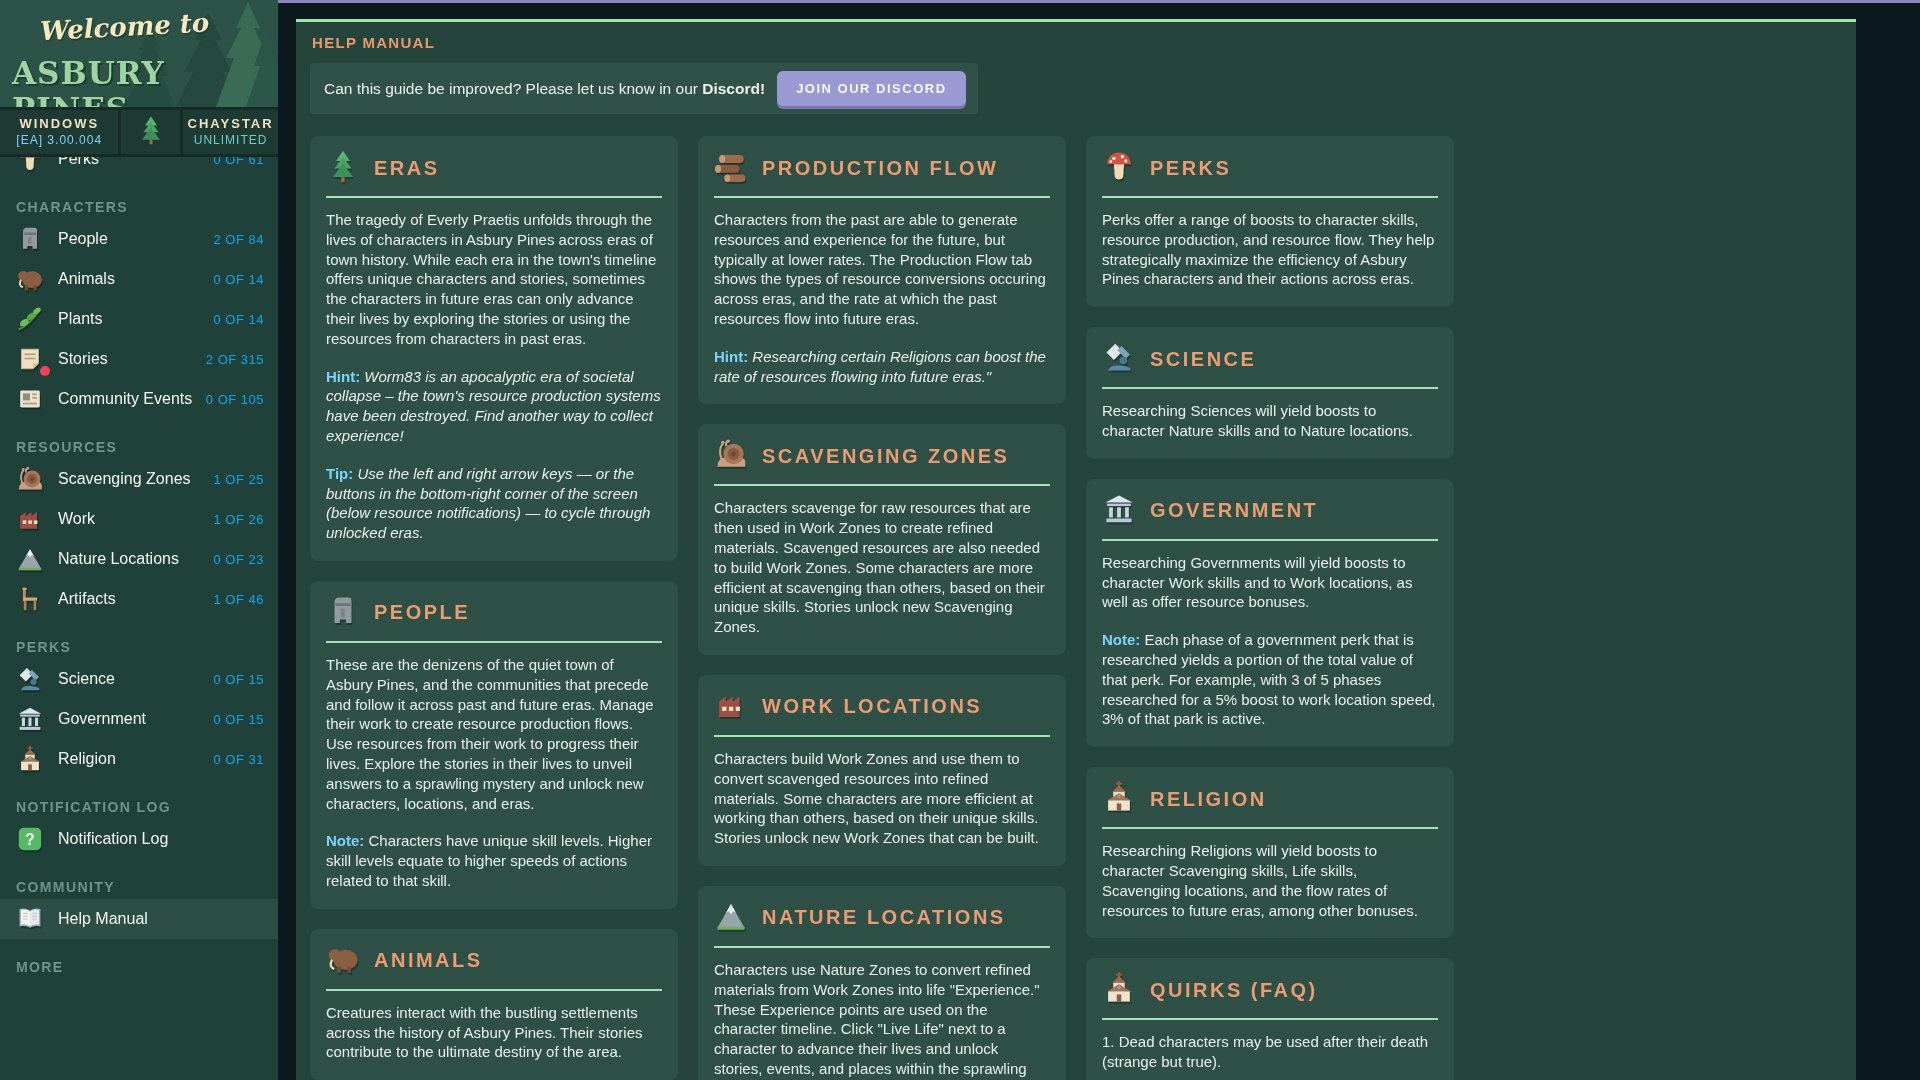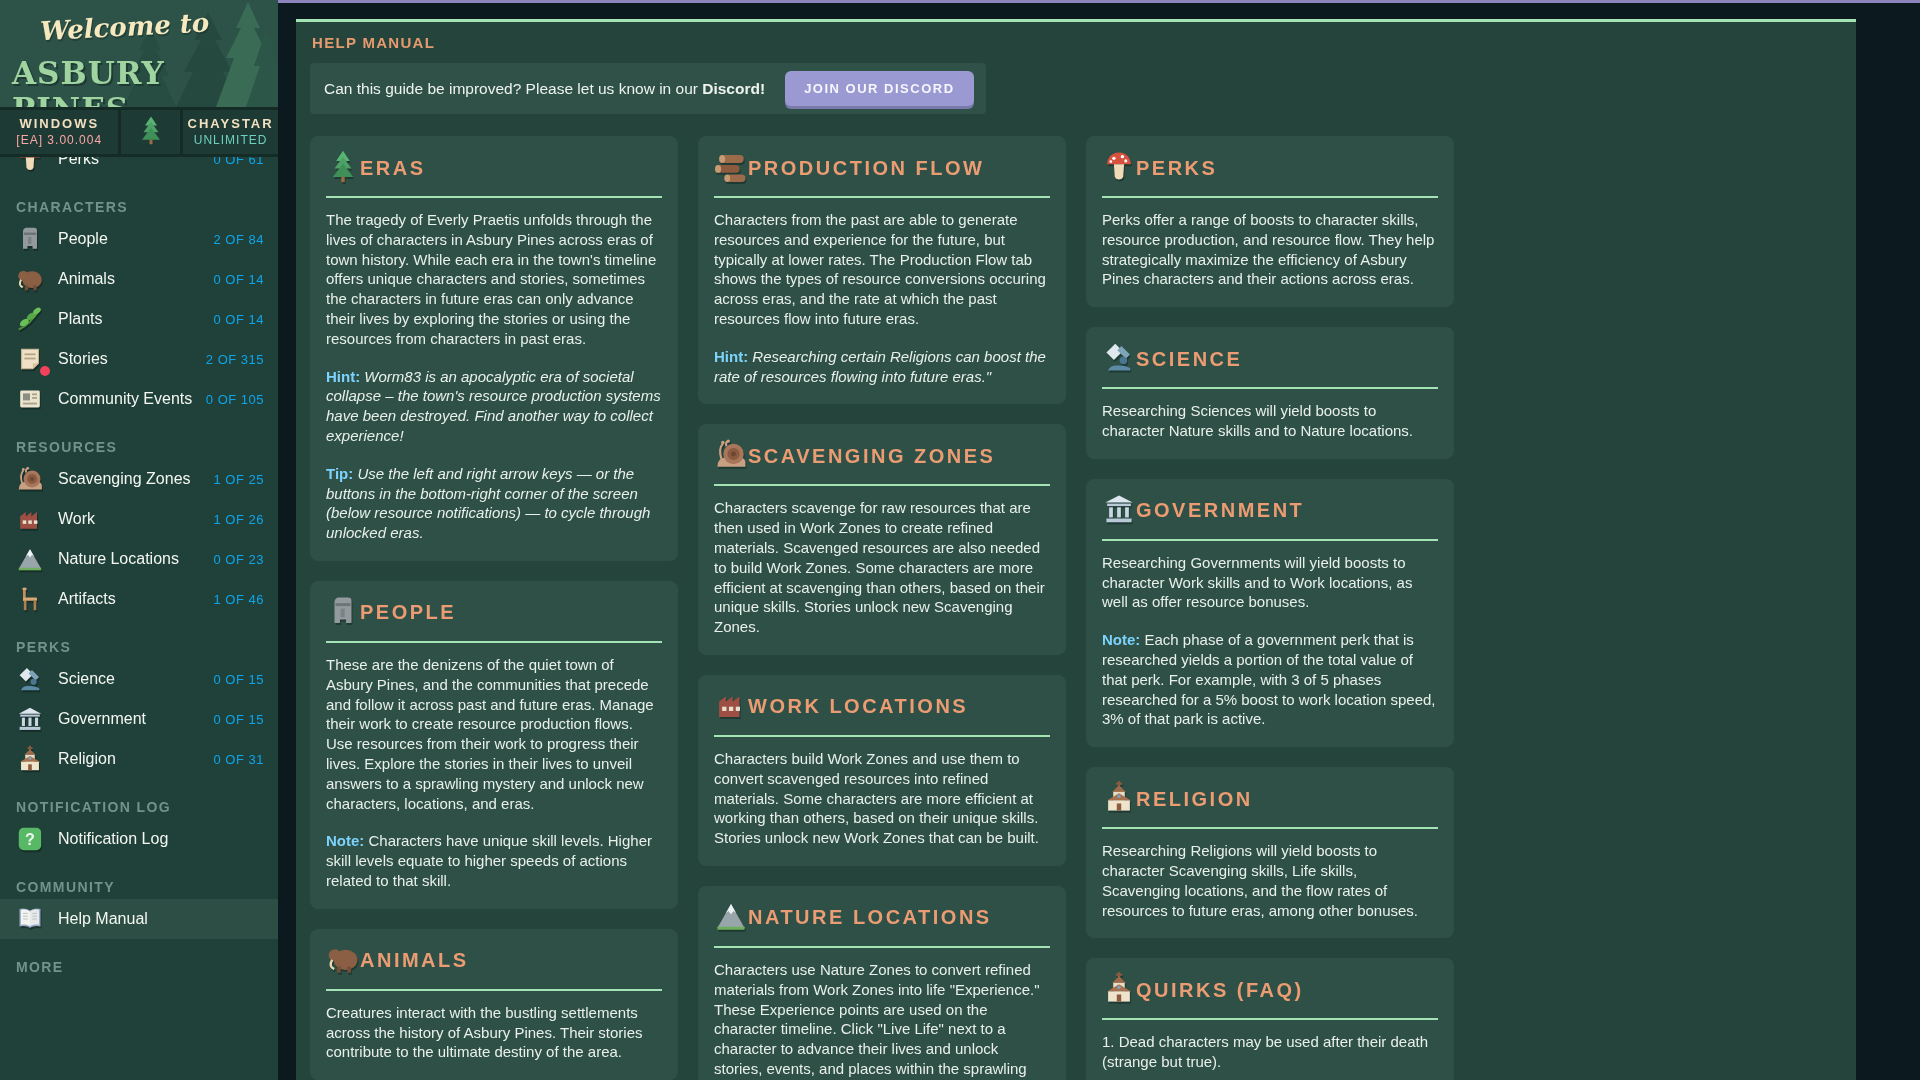--- a/index.html
+++ b/index.html
@@ -15,21 +15,21 @@
   .logo svg.logo-trees { position:absolute; right:0; top:0; height:107px; }
   .logo .welcome { position:relative; font-family:"DejaVu Serif", serif; font-style:italic; font-weight:bold; color:#f6e8bf; font-size:26px; transform:rotate(-3deg); margin-left:28px; text-shadow:1px 2px 0 rgba(20,40,30,.45); }
   .logo .gtitle { position:relative; font-family:"DejaVu Serif", serif; font-weight:bold; color:#9fd3a0; font-size:31px; letter-spacing:1px; text-shadow:2px 2px 0 #1d3a33; margin-top:15px; }
   .version-row { display:flex; gap:3px; background:#142b26; border-top:3px solid #142b26; border-bottom:3px solid #142b26; height:50px; }
   .vbox { background:#1d3b34; display:flex; flex-direction:column; align-items:center; justify-content:center; line-height:1.25; }
   .vbox.win { flex:1.25; }
   .vbox.treebox { flex:.62; }
   .vbox.chay { flex:1; }
   .vline1 { color:#f2e0c0; font-size:13px; letter-spacing:2px; font-weight:bold; }
   .vline2 { font-size:12px; letter-spacing:1px; }
-  .orange { color:#fca5a5; }
+  .orange { color:#7dd3fc; }
   .teal { color:#6fcfc0; }
   .nav { flex:1; overflow:hidden; padding-top:0; }
   .nav-label { color:#72938a; font-size:14px; font-weight:bold; letter-spacing:1.4px; margin:20px 0 4px 16px; }
   .nav-item { display:flex; align-items:center; height:40px; padding:0 14px 0 16px; cursor:pointer; position:relative; }
   .nav-item.selected { background:#2c4e45; }
   .nav-item .icon { width:28px; height:28px; display:inline-flex; align-items:center; justify-content:center; position:relative; }
   .nav-item .icon svg { width:28px; height:28px; filter:drop-shadow(1px 2px 0 rgba(10,25,20,.45)); }
   .nav-item .nlabel { margin-left:14px; font-size:16px; color:#f4f7f1; flex:1; white-space:nowrap; }
   .nav-item .ncount { font-size:13px; color:#0ea5e9; letter-spacing:.5px; white-space:nowrap; }
   .nav-item.clipped { margin-top:-18px; }
@@ -42,27 +42,27 @@
   .hbtns { margin-left:auto; margin-right:180px; display:flex; gap:14px; position:relative; z-index:2; }
   .hbtn { border:none; border-radius:6px; font-family:inherit; font-size:13px; font-weight:bold; letter-spacing:1.5px; padding:11px 17px; cursor:pointer; }
   .btn-mainmenu { background:#8d7466; color:#f7f0e8; box-shadow:0 3px 0 #6c584d; }
   .btn-quit { background:#e3646f; color:#ffffff; box-shadow:0 3px 0 #b44d59; }
   .deco-trees { position:absolute; right:0; top:0; height:70px; z-index:1; pointer-events:none; }
   
   .content-wrap { position:relative; flex:1; padding:16px 64px 33px 18px; }
   .panel { position:relative; height:100%; background:#24443c; border-top:3px solid #a4e4b4; overflow:hidden; }
   .panel-inner { padding:10px 14px 0 14px; }
   .tab-label { color:#e59a6f; font-weight:bold; font-size:15px; letter-spacing:1.3px; margin:2px 0 12px 2px; }
-  .notice { display:inline-flex; align-items:center; gap:20px; background:#2f5148; border-radius:4px; padding:8px 12px 8px 14px; margin-left:0; }
+  .notice { display:inline-flex; align-items:center; gap:12px; background:#2f5148; border-radius:4px; padding:8px 12px 8px 14px; margin-left:0; }
   .notice .ntext { font-size:15.5px; color:#eef3ee; }
   .btn-discord { border:none; border-radius:6px; background:#9b99d1; color:#f6f6fd; font-family:inherit; font-size:13px; font-weight:bold; letter-spacing:1.5px; padding:10px 19px; cursor:pointer; box-shadow:0 3px 0 #7a79ab; }
   .cols { display:flex; gap:20px; margin-top:22px; }
   .col { width:368px; min-width:368px; display:flex; flex-direction:column; gap:20px; }
   .card { background:#2e5047; border-radius:8px; padding:13px 16px 16px 16px; }
-  .card-head { display:flex; align-items:center; }
+  .card-head { display:flex; align-items:center; gap:14px; }
   .card-head .icon svg { width:34px; height:34px; filter:drop-shadow(1px 2px 0 rgba(10,25,20,.4)); }
   .card-head h2 { color:#ec9c72; font-size:20px; letter-spacing:2.5px; font-weight:bold; }
   .card-rule { border:none; border-top:2px solid #a4e4b4; margin:9px 0 12px 0; }
   .cardp { font-size:15px; line-height:1.32; color:#e9f0ea; margin-bottom:18px; }
   .cardp:last-child { margin-bottom:2px; }
   .cardp b { color:#7dd3fc; }
   .ital { font-style:italic; }
 </style>
 </head>
 <body>

